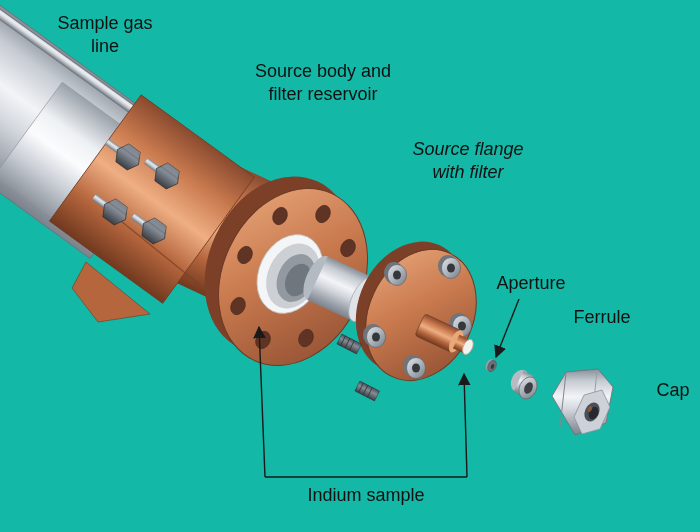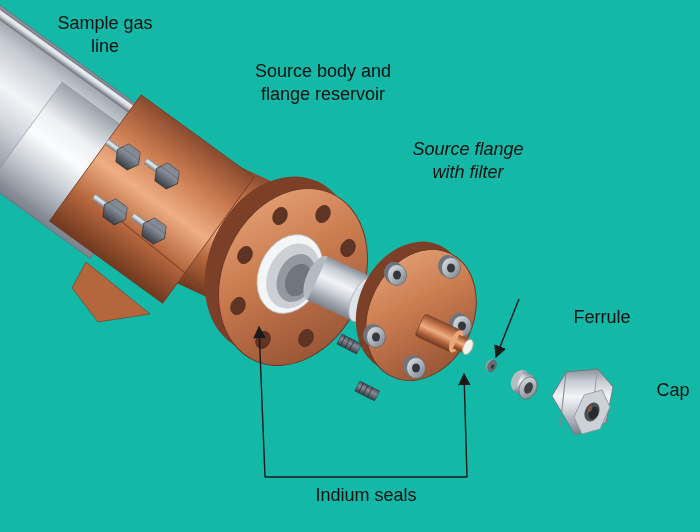--- a/index.html
+++ b/index.html
@@ -236,20 +236,21 @@
     <path d="M519 299 L496 357" marker-end="url(#arrow)"></path>
     <path d="M265 477 L467 477"></path>
     <path d="M265 477 L259 327" marker-end="url(#arrow)"></path>
     <path d="M467 477 L464 374" marker-end="url(#arrow)"></path>
   </g>
 </svg>
 
   <div class="label" style="left:40px; top:12px; width:130px;">Sample gas
 line</div>
   <div class="label" style="left:228px; top:60px; width:190px;">Source body and
-flange reservoir</div>
+filter reservoir</div>
   <div class="label" style="left:398px; top:138px; width:140px;font-style:italic;">Source flange
 with filter</div>
+  <div class="label" style="left:486px; top:272px; width:90px;">Aperture</div>
   <div class="label" style="left:562px; top:306px; width:80px;">Ferrule</div>
   <div class="label" style="left:650px; top:331px; width:46px;margin-top:48px;">Cap</div>
-  <div class="label" style="left:298px; top:484px; width:136px;">Indium seals</div>
+  <div class="label" style="left:298px; top:484px; width:136px;">Indium sample</div>
 
 </div>
 
 </body></html>

